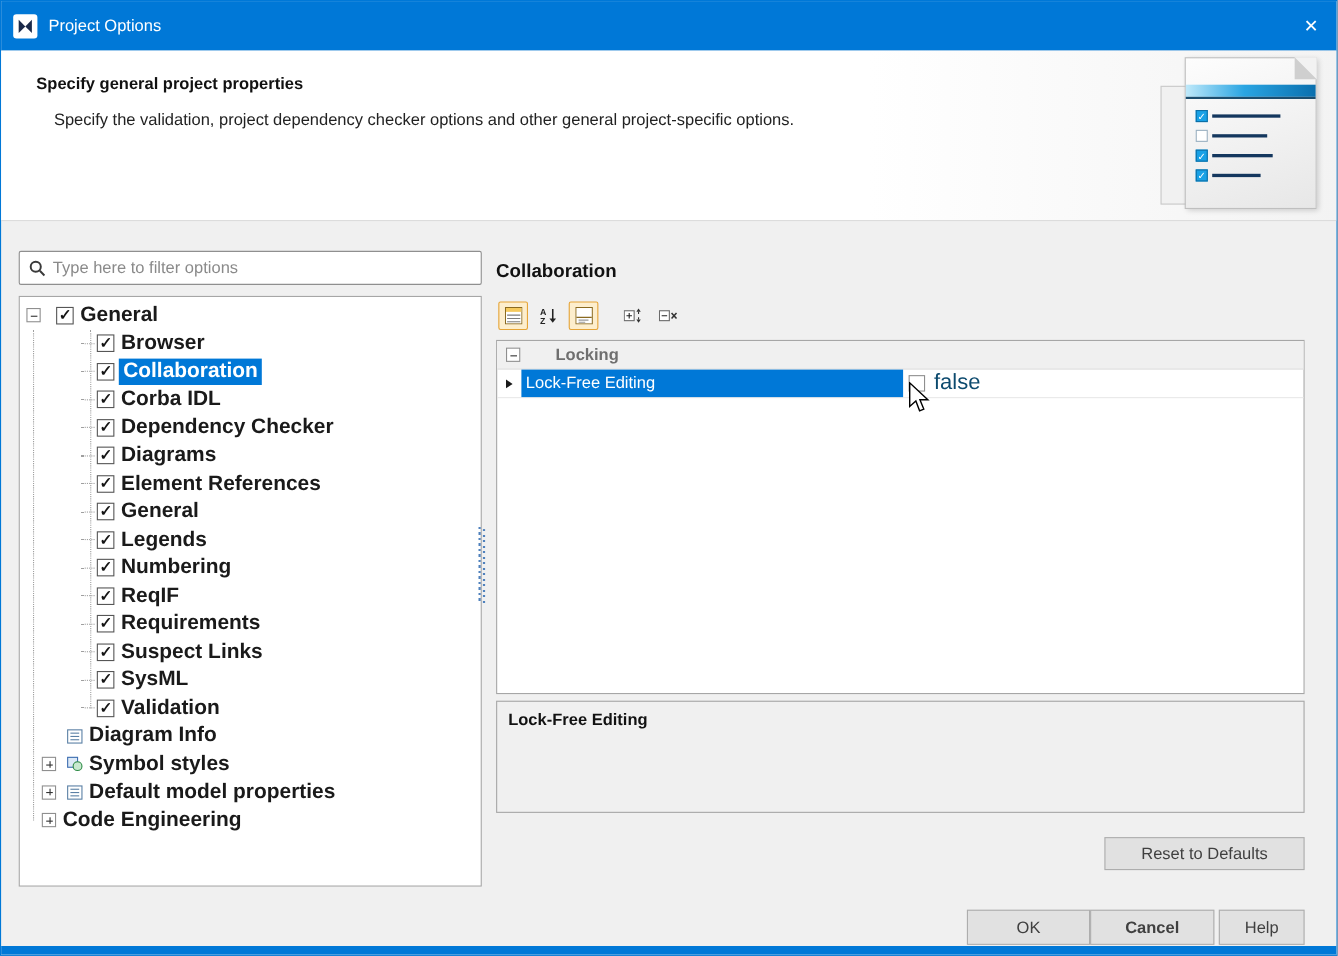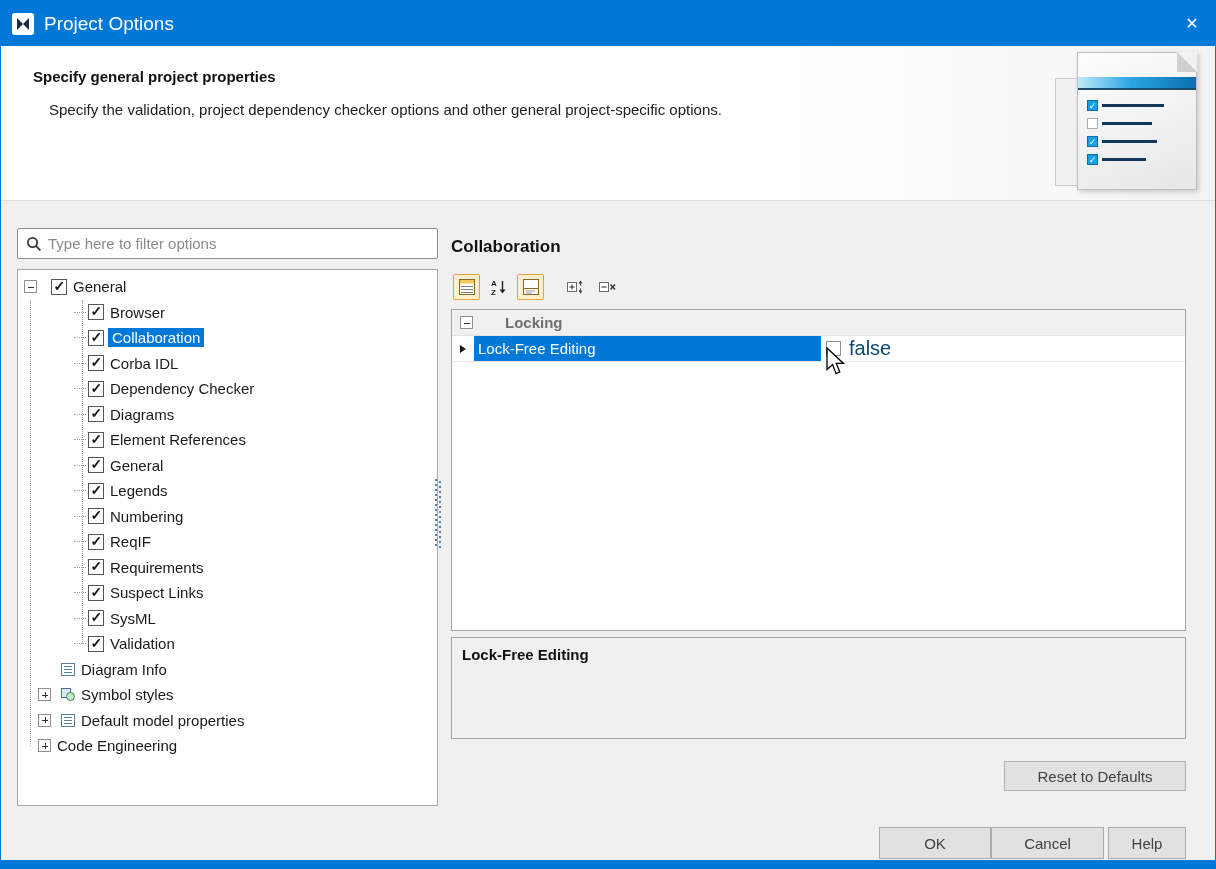--- a/index.html
+++ b/index.html
@@ -5,21 +5,21 @@
   * { margin:0; padding:0; box-sizing:border-box; }
   body { background:#444; font-family:"Liberation Sans", sans-serif; }
   .window { position:relative; width:1216px; height:869px; background:#f0f0f0;
             border:1px solid #0078d7; overflow:hidden; }
 
   
   .titlebar { position:absolute; top:0; left:0; right:0; height:45px; background:#0078d7;
               display:flex; align-items:center; color:#fff; }
   .app-icon { width:22px; height:22px; margin-left:11px; background:#fff; border-radius:3px;
               display:flex; align-items:center; justify-content:center; flex:none; }
-  .titlebar-title { margin-left:10px; font-size:19px; }
+  .titlebar-title { margin-left:10px; font-size:15px; }
   .close-btn { margin-left:auto; width:46px; height:45px; display:flex; align-items:center;
                justify-content:center; font-size:16px; cursor:default; }
 
   
   .header { position:absolute; top:45px; left:0; right:0; height:155px;
             background:linear-gradient(to right, #ffffff 65%, #f3f3f3);
             border-bottom:1px solid #dcdcdc; }
   .header-title { position:absolute; left:32px; top:22px; font-size:15px; font-weight:bold; color:#111; }
   .header-sub { position:absolute; left:48px; top:55px; font-size:15px; color:#222; }
 
@@ -47,21 +47,21 @@
   .filter svg { margin:0 6px 0 8px; flex:none; }
   .filter-input { border:none; outline:none; flex:1; font-size:15px; height:100%;
                   font-family:"Liberation Sans", sans-serif; color:#222; background:transparent; }
   .filter-input::placeholder { color:#8a8a8a; }
 
   .tree-panel { position:absolute; left:16px; top:268px; width:421px; height:537px;
                 background:#fff; border:1px solid #a6a6a6; overflow:hidden; }
   .tree { position:relative; padding-top:4px; }
   .vline1 { position:absolute; left:12px; top:30px; height:446px; border-left:1px dotted #9f9f9f; }
   .vline2 { position:absolute; left:64px; top:30px; height:344px; border-left:1px dotted #9f9f9f; }
-  .trow { position:relative; height:25.5px; display:flex; align-items:center; font-size:15px; color:#1a1a1a; }
+  .trow { position:relative; height:25.5px; display:flex; align-items:center; font-size:19px; color:#1a1a1a;font-weight:bold; }
   .trow.root { padding-left:6px; }
   .trow.child { padding-left:56px; }
   .trow.child::before { content:""; width:12px; height:0; border-top:1px dotted #9f9f9f; flex:none; }
   .trow.l1 { padding-left:20px; }
   .expander { width:13px; height:13px; border:1px solid #8f8f8f; background:#fff; position:relative; flex:none; }
   .expander::before { content:""; position:absolute; left:2.5px; right:2.5px; top:5.5px; height:1px; background:#333; }
   .expander.plus::after { content:""; position:absolute; top:2.5px; bottom:2.5px; left:5.5px; width:1px; background:#333; }
   .spacer13 { width:13px; flex:none; }
   .cbx { width:16px; height:16px; border:1px solid #565656; background:#fff; position:relative; flex:none; }
   .trow.root .cbx { margin-left:14px; }
@@ -113,21 +113,21 @@
   .desc { position:absolute; left:450px; top:636px; width:735px; height:102px; background:#f0f0f0;
           border:1px solid #a6a6a6; padding:8px 10px; }
   .desc-title { font-size:15px; font-weight:bold; color:#111; }
   .desc-text { font-size:15px; color:#111; line-height:24px; margin-top:3px; }
 
   .winbtn { position:absolute; background:#e1e1e1; border:1px solid #adadad; font-size:15px;
             color:#404040; display:flex; align-items:center; justify-content:center;
             font-family:"Liberation Sans", sans-serif; cursor:default; }
   .reset-btn { left:1003px; top:760px; width:182px; height:30px; }
   .ok-btn { left:878px; top:826px; width:112px; height:32px; }
-  .cancel-btn { left:990px; top:826px; width:113px; height:32px; }
+  .cancel-btn { left:990px; top:826px; width:113px; height:32px;font-weight:bold; }
   .help-btn { left:1107px; top:826px; width:78px; height:32px; }
 
   .bottom-strip { position:absolute; left:0; right:0; bottom:0; height:8px; background:#0078d7; }
 </style>
 </head>
 <body>
 
 <div class="window">
 
   <div class="titlebar">

